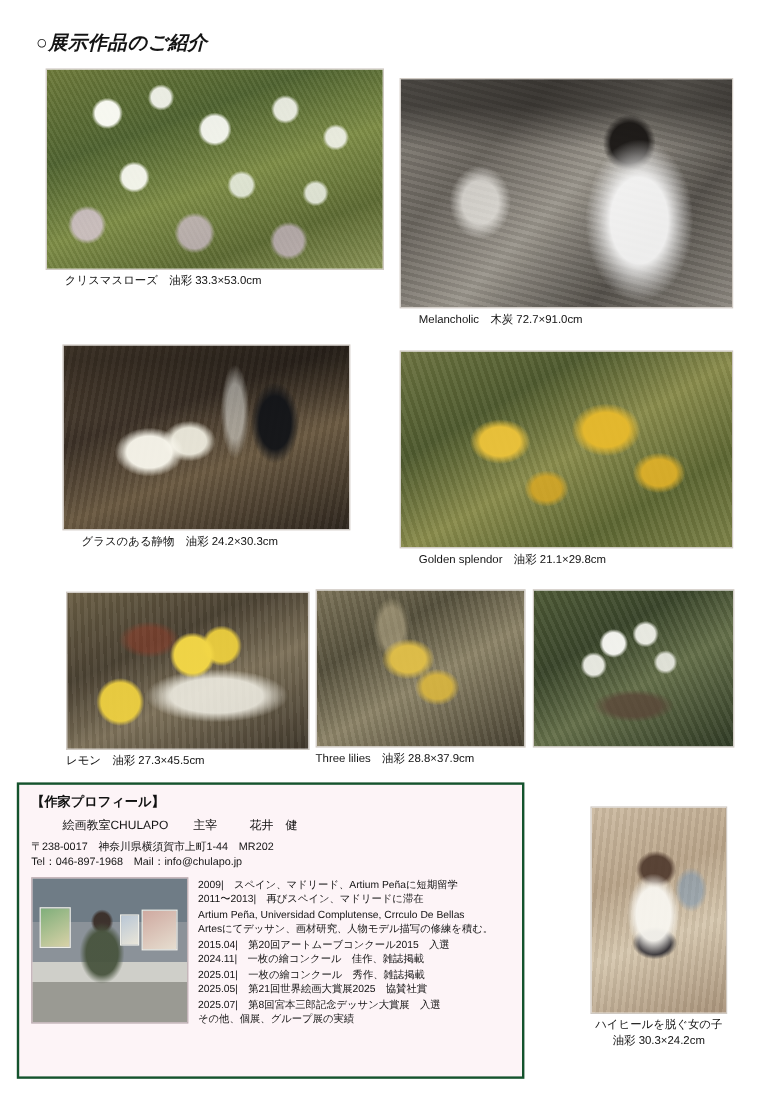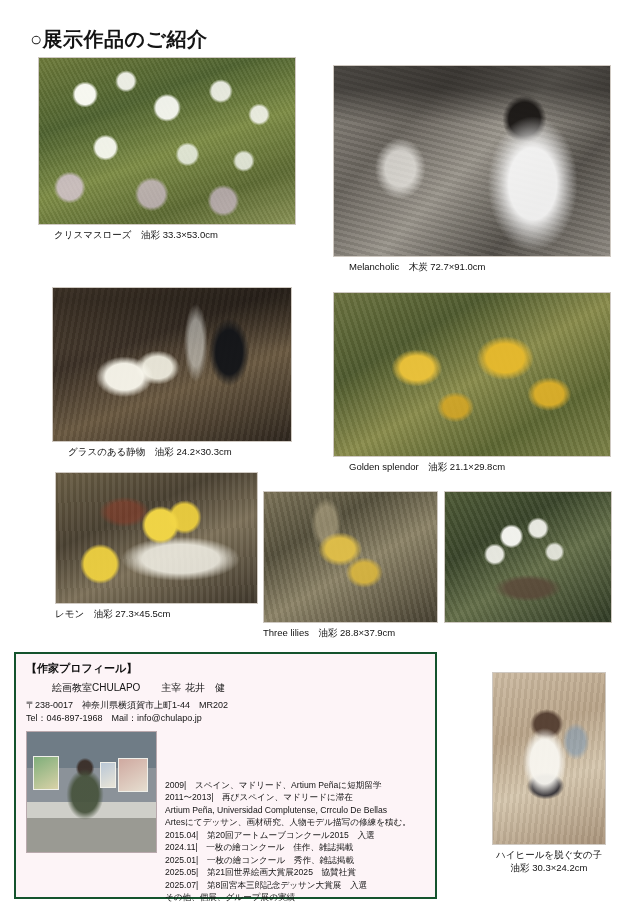--- a/index.html
+++ b/index.html
@@ -14,21 +14,21 @@
     overflow: hidden;
   }
   .page { position:relative; width:644px; height:913px; }
 
   
   .header {
     position:absolute; left:30px; top:26px; right:14px;
     display:flex; align-items:flex-end; gap:10px;
   }
   .header .title {
-    font-size:20px; font-weight:bold; letter-spacing:0.5px;
+    font-size:16px; font-weight:bold; letter-spacing:0.5px;font-style:italic;
   }
   .header .note {
     font-size:10.5px; padding-bottom:2px;
   }
 
   
   .art { position:absolute; }
   .frame {
     width:100%; height:100%;
     border:1px solid #cfc9c2;
@@ -157,37 +157,37 @@
   .photo .pic-right {
     position:absolute; right:8px; top:26px; width:30px; height:34px;
     background:linear-gradient(150deg,#cfa9a0,#e6ded0);
     border:1px solid #efefe9;
   }
   .photo .pic-right2 {
     position:absolute; right:40px; top:30px; width:16px; height:26px;
     background:linear-gradient(150deg,#b9c7d6,#e9e5d8);
     border:1px solid #efefe9;
   }
-  .cv { font-size:8.6px; line-height:1.45;margin-top:48px; }
+  .cv { font-size:8.6px; line-height:1.45; }
   .cv div { white-space:pre; }
 
   
   .art8 { position:absolute; left:460px; top:672px; width:114px;margin-left:32px; }
   .art8 .frame { height:173px; }
 </style>
 </head>
 <body>
 
 <div class="page">
 
   <div class="header">
     <div class="title">○展示作品のご紹介</div>
   </div>
 
-  <div class="art" style="left:38px; top:57px; width:258px;">
+  <div class="art" style="left:38px; top:57px; width:282px;">
     <div class="frame" style="height:168px;">
       <div class="canvas p1"></div>
     </div>
     <div class="cap indent">クリスマスローズ　油彩 33.3×53.0cm</div>
   </div>
 
   <div class="art" style="left:333px; top:65px; width:278px;">
     <div class="frame" style="height:192px;">
       <div class="canvas p2"></div>
     </div>
@@ -201,21 +201,21 @@
     <div class="cap indent">グラスのある静物　油彩 24.2×30.3cm</div>
   </div>
 
   <div class="art" style="left:333px; top:292px; width:278px;">
     <div class="frame" style="height:165px;">
       <div class="canvas p4"></div>
     </div>
     <div class="cap indent">Golden splendor　油彩 21.1×29.8cm</div>
   </div>
 
-  <div class="art" style="left:18px; top:472px; width:240px;padding-left:37px;">
+  <div class="art" style="left:18px; top:493px; width:240px;padding-left:37px;">
     <div class="frame" style="height:132px;">
       <div class="canvas p5"></div>
     </div>
     <div class="cap">レモン　油彩 27.3×45.5cm</div>
   </div>
 
   <div class="art" style="left:263px; top:491px; width:175px;">
     <div class="frame" style="height:132px;">
       <div class="canvas p6"></div>
     </div>
@@ -227,21 +227,21 @@
       <div class="canvas p7"></div>
     </div>
   </div>
 
   <div class="profile">
     <div class="profile-inner">
       <div class="pf-title">【作家プロフィール】</div>
       <div class="pf-line">
         <span class="mast">絵画教室CHULAPO</span>
         <span style="margin-left:18px;">主宰</span>
-        <span style="margin-left:1px;">花井　健</span>
+        <span style="margin-left:24px;">花井　健</span>
       </div>
       <div class="pf-addr">〒238-0017　神奈川県横須賀市上町1-44　MR202</div>
       <div class="pf-contact">Tel：046-897-1968　Mail：info@chulapo.jp</div>
 
       <div class="pf-body">
         <div class="photo">
           <div class="pic-left"></div>
           <div class="pic-right2"></div>
           <div class="pic-right"></div>
         </div>

